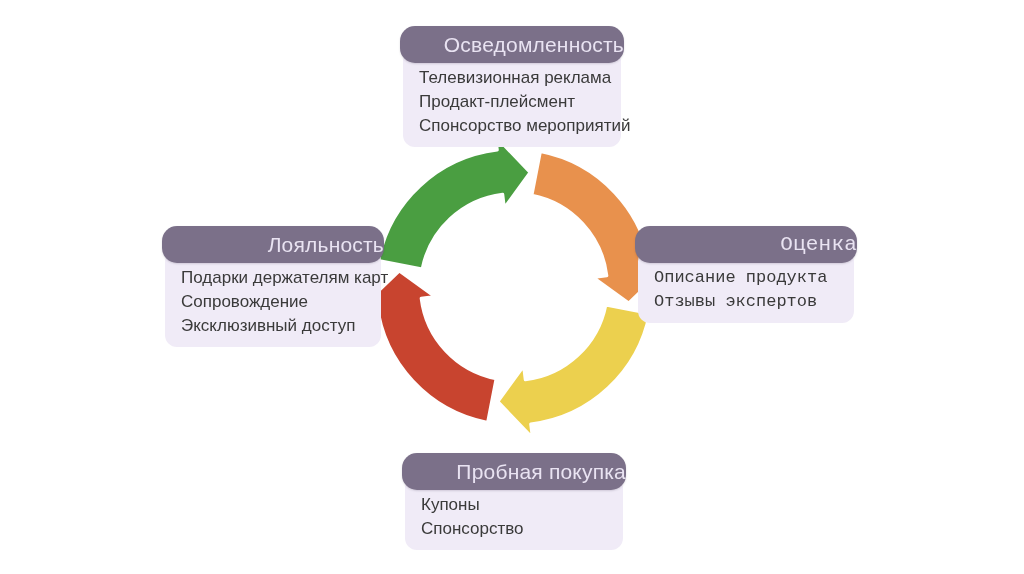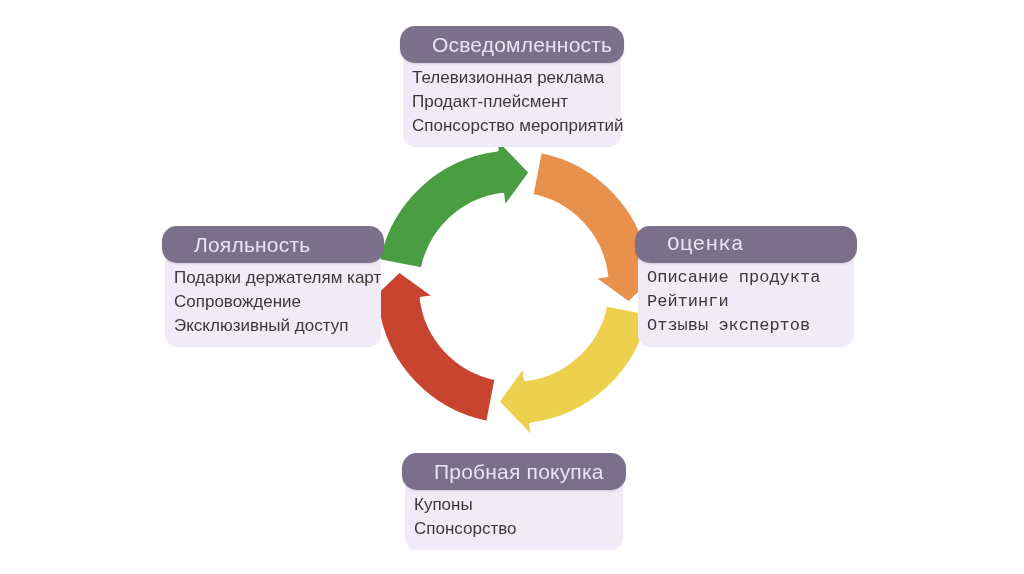--- a/index.html
+++ b/index.html
@@ -11,33 +11,32 @@
     position: relative;
   }
   .stage { position: absolute; left: 0; top: 0; width: 1024px; height: 574px; }
 
   .card { position: absolute; }
   .card-header {
     position: relative; z-index: 2;
     height: 37px;
     border-radius: 15px;
     background: #7b7089;
-    display: flex; align-items: center; justify-content: flex-start;
+    display: flex; align-items: center; justify-content: flex-end;
     font-size: 21px;
     color: #e9e3f2;
     letter-spacing: 0.2px;
     box-shadow: 0 1px 2px rgba(60,50,80,0.18);
-    padding-left: 32px;
   }
   .card-body {
     position: relative; z-index: 1;
     margin: -14px 3px 0 3px;
     border-radius: 12px;
     background: #f0ebf7;
-    padding: 17px 10px 9px 9px;
+    padding: 17px 10px 9px 16px;
     font-size: 17px;
     line-height: 24px;
     color: #3a3a3a;
   }
   .card-item { white-space: nowrap; }
 
   .card-awareness  { left: 400px; top: 26px;  width: 224px; }
   .card-loyalty    { left: 162px; top: 226px; width: 222px; }
   .card-evaluation { left: 635px; top: 226px; width: 222px; font-family: Liberation Mono, monospace; }
   .card-trial      { left: 402px; top: 421px; width: 224px; margin-top: 32px; }
@@ -71,21 +70,20 @@
       <div class="card-item">Эксклюзивный доступ</div>
     </div>
   </section>
 
   <section class="card card-evaluation">
     <header class="card-header">
       <span>Оценка</span>
     </header>
     <div class="card-body">
       <div class="card-item">Описание продукта</div>
-      <div class="card-item">Рейтинги</div>
       <div class="card-item">Отзывы экспертов</div>
     </div>
   </section>
 
   <section class="card card-trial">
     <header class="card-header">
       <span>Пробная покупка</span>
     </header>
     <div class="card-body">
       <div class="card-item">Купоны</div>

